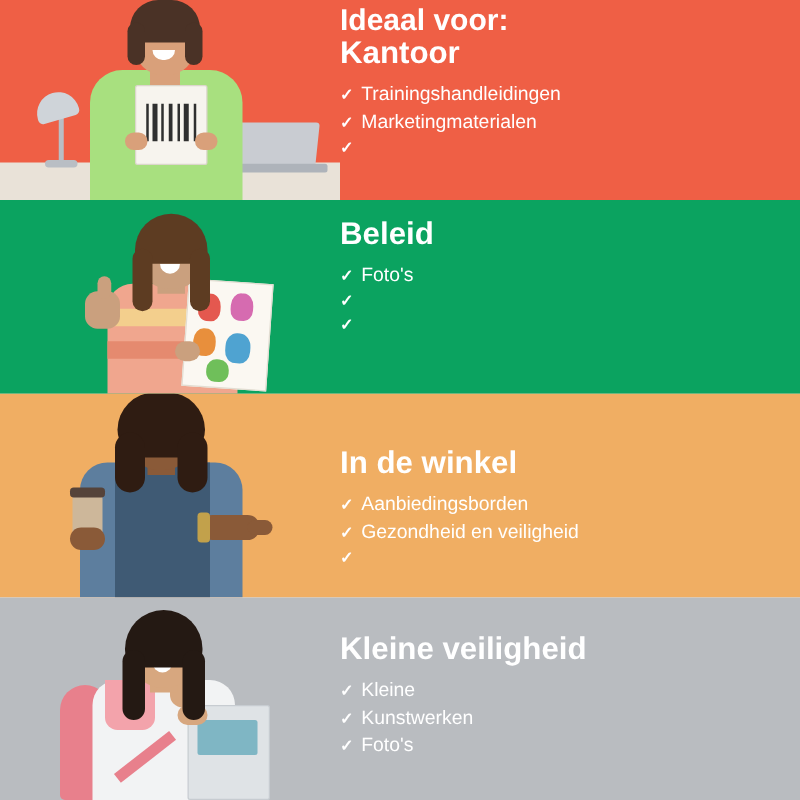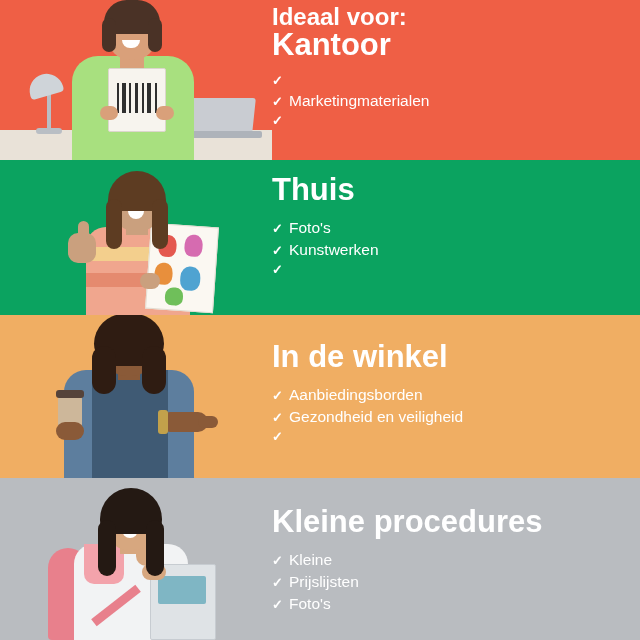--- a/index.html
+++ b/index.html
@@ -44,29 +44,29 @@
   .headline {
     font-size: 24px;
     font-weight: bold;
     color: #ffffff;
     letter-spacing: 0px;
     line-height: 1.05;
     margin: 0;
     white-space: nowrap;
   }
   .maintitle {
-    font-size: 31px;
+    font-size: 25px;
     font-weight: bold;
     color: #ffffff;
     line-height: 1.05;
     margin: 0;
   }
   .band-office .band-text { padding-top: 4px; }
   .band-home .band-text   { padding-top: 14px; }
-  .band-store .band-text  { padding-top: 26px; }
+  .band-store .band-text  { padding-top: 42px; }
   .band-business .band-text { padding-top: 28px; }
 
   ul.bullets {
     list-style: none;
     margin: 10px 0 0 0;
     padding: 0;
   }
   ul.bullets li {
     display: flex;
     align-items: baseline;
@@ -217,20 +217,21 @@
       <div class="fig o-hair2"></div>
       <div class="fig o-hair3"></div>
     </div>
 
     <div class="band-text">
       <p class="headline">Ideaal voor:</p>
       <p class="maintitle">Kantoor</p>
       <ul class="bullets">
         <li>
           <span class="check">✓</span>
+          <span>Trainingshandleidingen</span>
         </li>
         <li>
           <span class="check">✓</span>
           <span>Marketingmaterialen</span>
         </li>
         <li>
           <span class="check">✓</span>
         </li>
       </ul>
     </div>
@@ -253,29 +254,28 @@
       <div class="fig h-thumb"></div>
       <div class="fig h-neck"></div>
       <div class="fig h-head"></div>
       <div class="fig h-smile"></div>
       <div class="fig h-hair"></div>
       <div class="fig h-hair-l"></div>
       <div class="fig h-hair-r"></div>
     </div>
 
     <div class="band-text">
-      <p class="maintitle">Thuis</p>
+      <p class="maintitle">Beleid</p>
       <ul class="bullets">
         <li>
           <span class="check">✓</span>
           <span>Foto's</span>
         </li>
         <li>
           <span class="check">✓</span>
-          <span>Kunstwerken</span>
         </li>
         <li>
           <span class="check">✓</span>
         </li>
       </ul>
     </div>
   </section>
 
   <section class="band band-store">
     <div class="photo">
@@ -326,29 +326,29 @@
       <div class="fig b-thumb"></div>
       <div class="fig b-neck"></div>
       <div class="fig b-head"></div>
       <div class="fig b-smile"></div>
       <div class="fig b-hair"></div>
       <div class="fig b-hair-l"></div>
       <div class="fig b-hair-r"></div>
     </div>
 
     <div class="band-text">
-      <p class="maintitle">Kleine procedures</p>
+      <p class="maintitle">Kleine veiligheid</p>
       <ul class="bullets">
         <li>
           <span class="check">✓</span>
           <span>Kleine</span>
         </li>
         <li>
           <span class="check">✓</span>
-          <span>Prijslijsten</span>
+          <span>Kunstwerken</span>
         </li>
         <li>
           <span class="check">✓</span>
           <span>Foto's</span>
         </li>
       </ul>
     </div>
   </section>
 
 </div>

